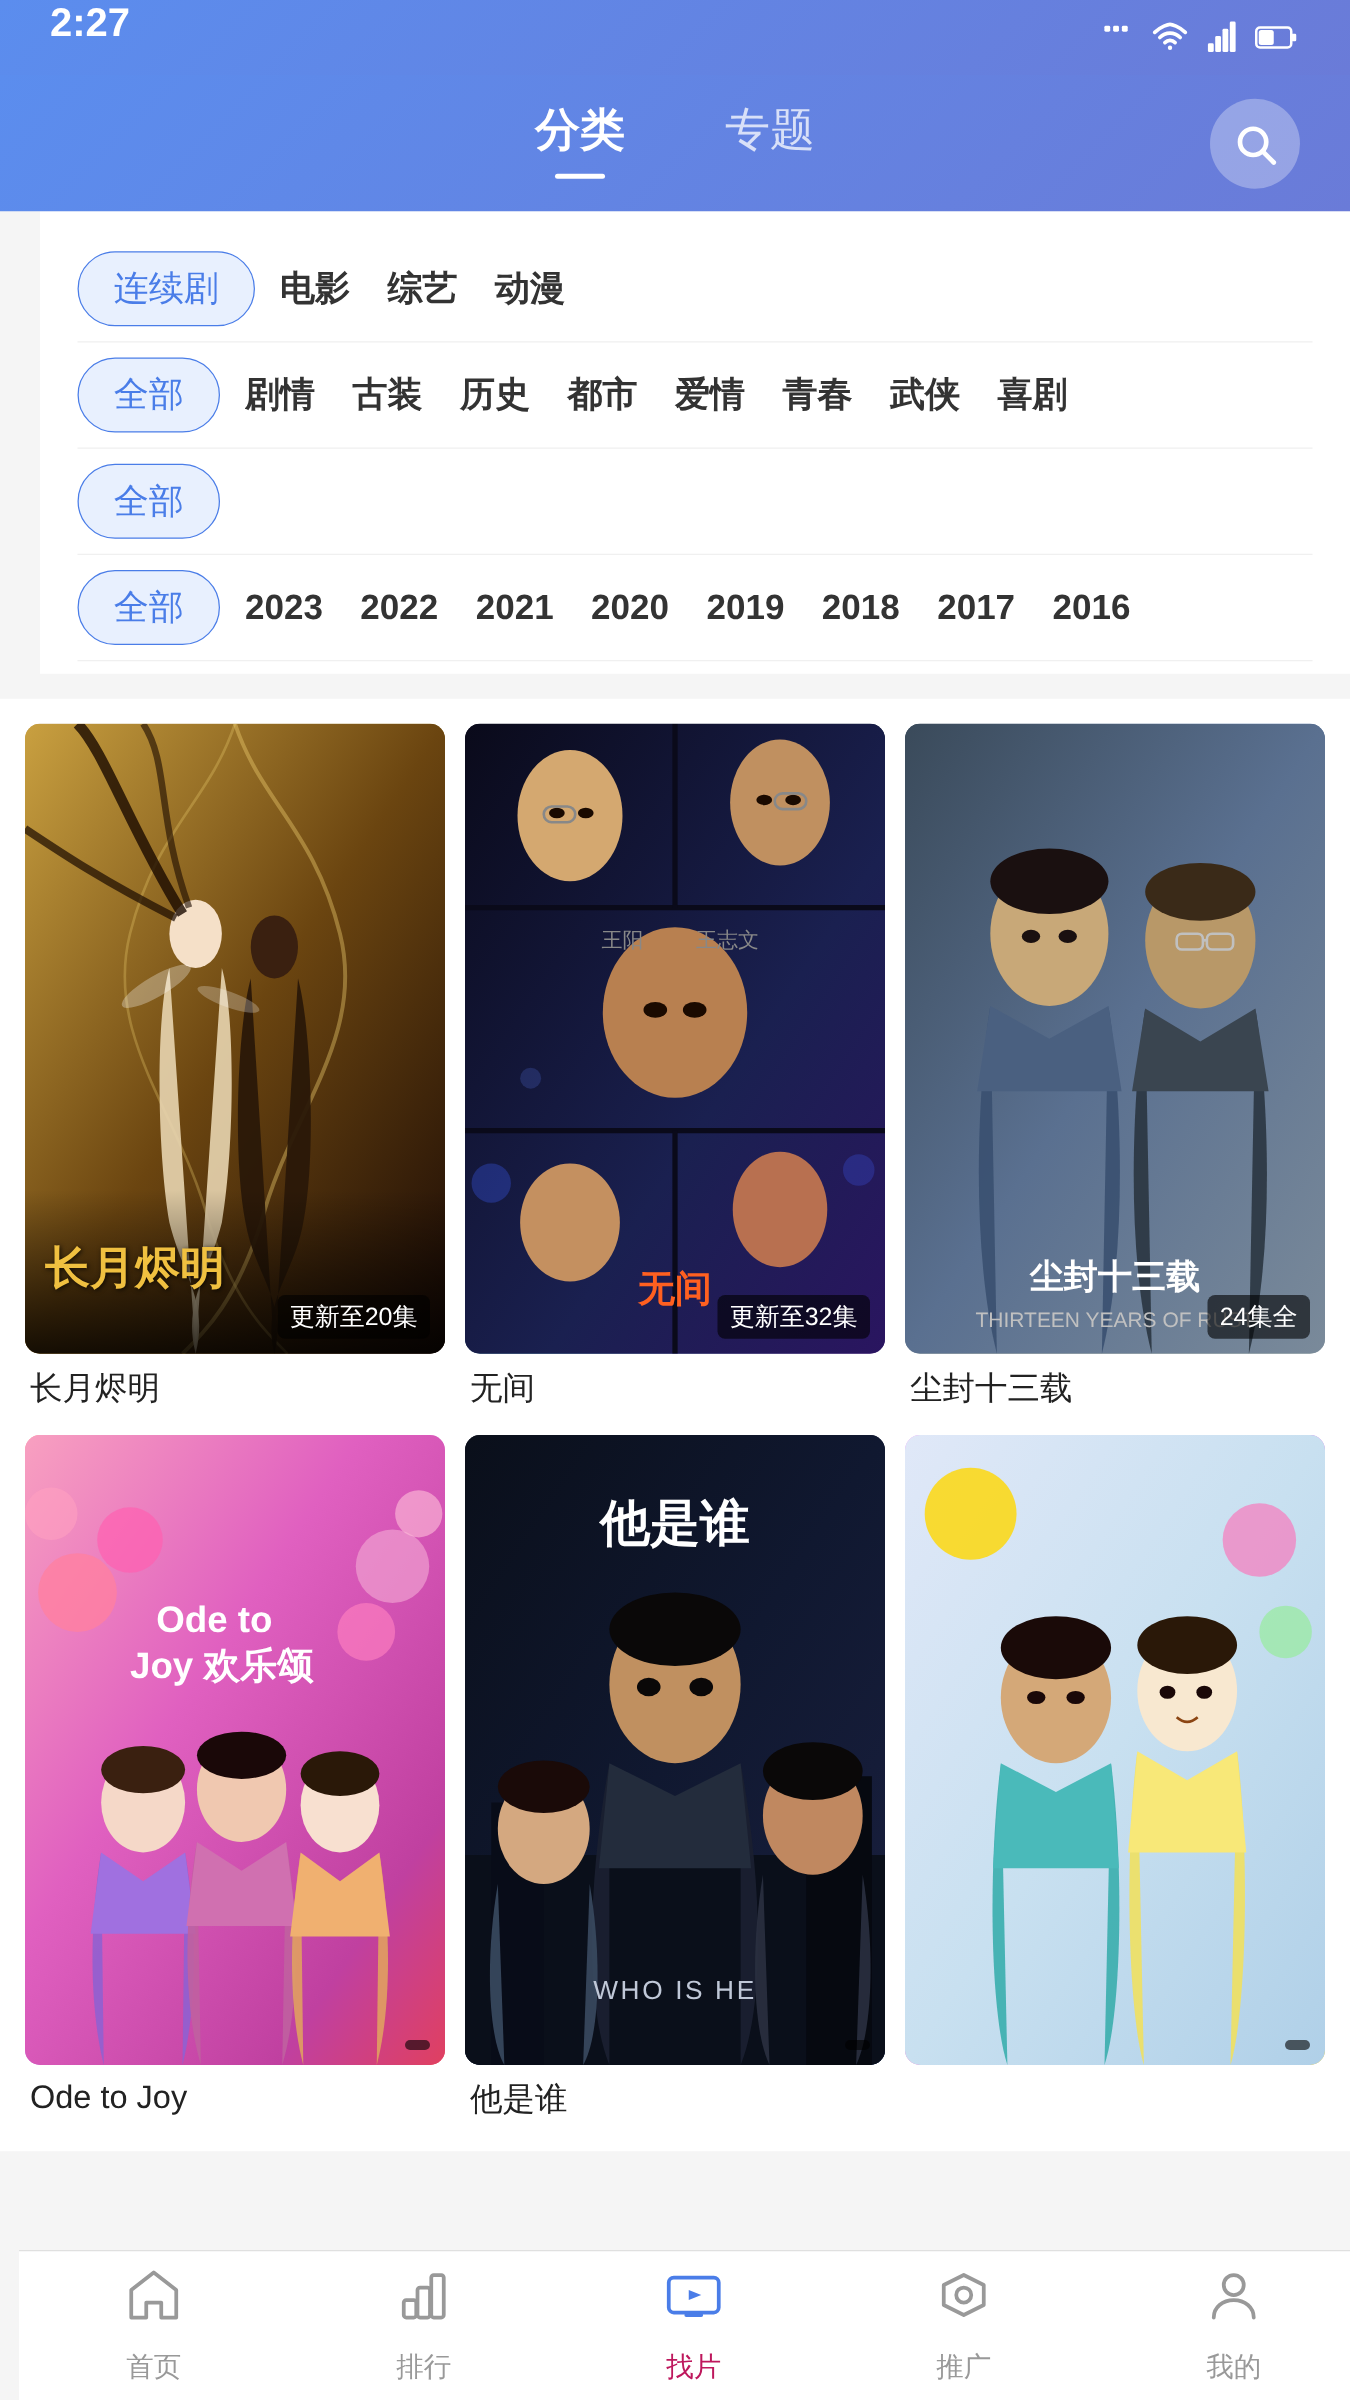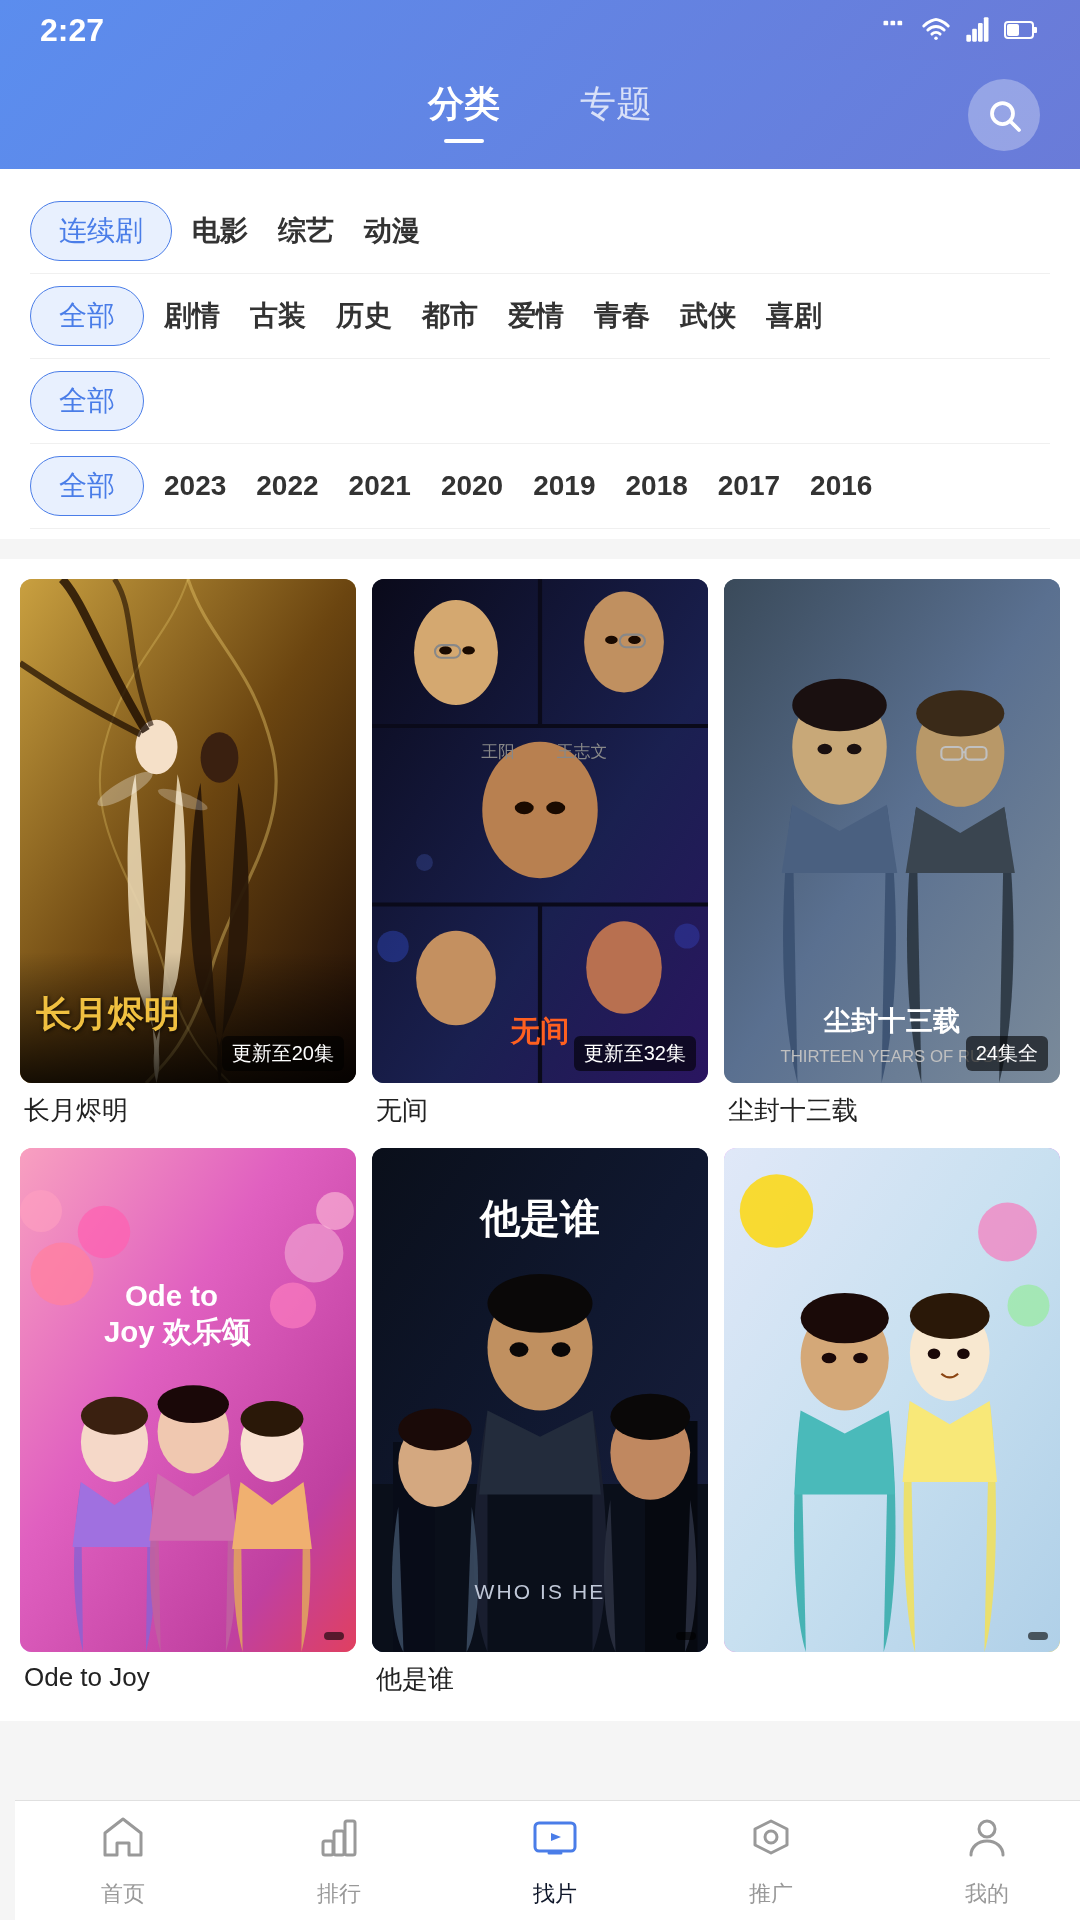--- a/index.html
+++ b/index.html
@@ -11,21 +11,20 @@
       background: #f5f5f5;
       position: relative;
       overflow-x: hidden;
     }
 
     
     .status-bar {
       background: linear-gradient(135deg, #5b8dee 0%, #6a7bd8 100%);
       height: 60px;
       display: flex;
-      align-items: center;
       justify-content: space-between;
       padding: 0 40px;
       color: white;
     }
     .status-time {
       font-size: 32px;
       font-weight: 600;
     }
     .status-icons {
       display: flex;
@@ -88,20 +87,21 @@
       height: 36px;
       fill: none;
       stroke: white;
       stroke-width: 3;
     }
 
     
     .filters {
       background: white;
       padding: 20px 0 10px;
+      margin-left: 32px;
     }
     .filter-row {
       display: flex;
       align-items: center;
       padding: 12px 30px;
       gap: 0;
     }
     .filter-tag-active {
       background: #e8f0fe;
       color: #4a7de8;
@@ -228,21 +228,21 @@
       color: #999;
     }
     .nav-icon.active {
       color: #4a7de8;
     }
     .nav-label {
       font-size: 22px;
       color: #999;
     }
     .nav-label.active {
-      color: #0f172a;
+      color: #be185d;
     }
     .nav-icon svg {
       width: 48px;
       height: 48px;
     }
   </style>
 </head>
 <body>
 
 <div class="status-bar">

